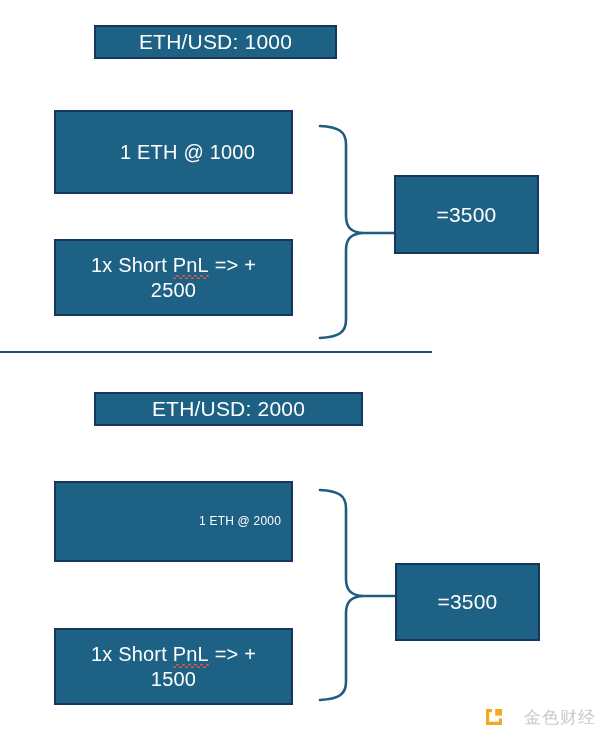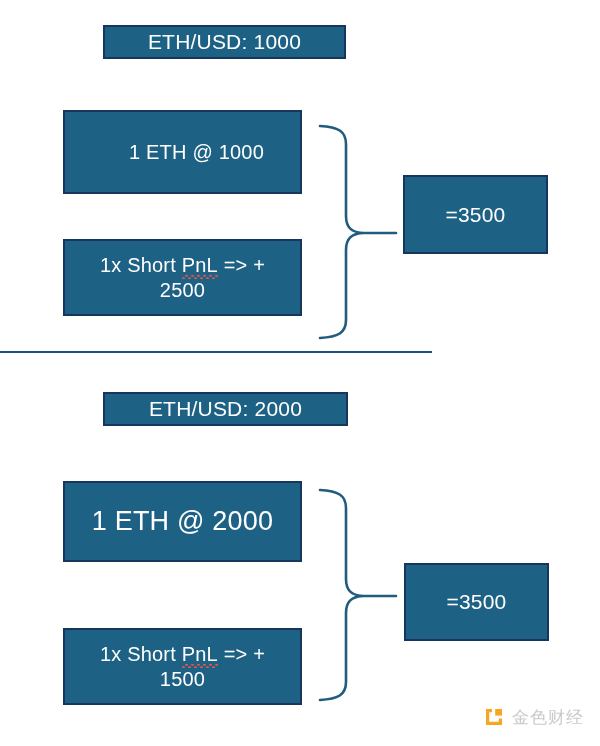--- a/index.html
+++ b/index.html
@@ -25,29 +25,28 @@
     background: #1D6184;
     border: 2px solid #17365D;
     color: #FFFFFF;
     display: flex;
     align-items: center;
     justify-content: center;
     text-align: center;
     line-height: 1.22;
     letter-spacing: 0.2px;
     font-family: "Liberation Sans", sans-serif;
-    margin-left: 9px;
   }
 
   
   .title-box      { left: 94px;  top: 25px;  width: 243px; height: 34px; font-size: 21px; }
-  .title-box-2    { left: 94px;  top: 392px; width: 245px; height: 34px; font-size: 21px; }
+  .title-box-2    { left: 94px;  top: 392px; width: 269px; height: 34px; font-size: 21px; }
 
   .spot-box       { left: 54px;  top: 110px; width: 239px; height: 84px; font-size: 20px; padding-left: 28px; }
-  .spot-box-2     { left: 54px;  top: 481px; width: 239px; height: 81px; font-size: 27px; }
+  .spot-box-2     { left: 54px;  top: 481px; width: 239px; height: 81px; font-size: 12px; justify-content: flex-end; }
 
   .pnl-box        { left: 54px;  top: 239px; width: 239px; height: 77px; font-size: 20px; }
   .pnl-box-2      { left: 54px;  top: 628px; width: 239px; height: 77px; font-size: 20px; }
 
   .total-box      { left: 394px; top: 175px; width: 145px; height: 79px; font-size: 21px; }
   .total-box-2    { left: 395px; top: 563px; width: 145px; height: 78px; font-size: 21px; }
 
   .box-text { display: block; padding: 0 10px; white-space: pre-line; }
 
   
@@ -88,21 +87,21 @@
     border-top: 2px solid #1F4E79;
   }
 
   
   .watermark {
     position: absolute;
     left: 483px;
     top: 706px;
     display: flex;
     align-items: center;
-    gap: 7px;
+    gap: 19px;
   }
   .wm-logo {
     width: 22px;
     height: 22px;
     flex: 0 0 auto;
   }
   .wm-text {
     font-size: 17px;
     color: #C9C9C9;
     letter-spacing: 1px;

